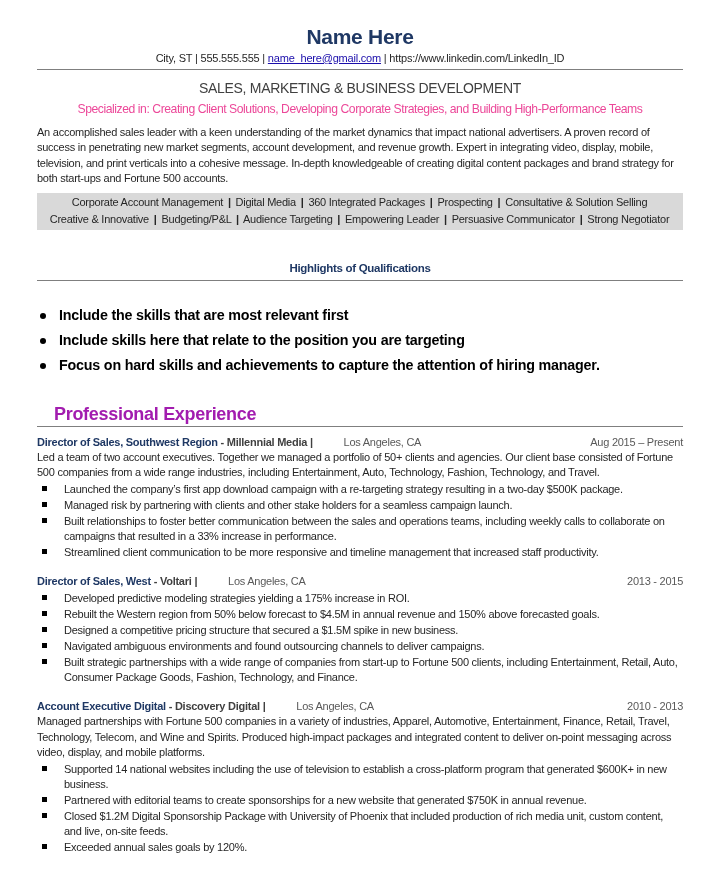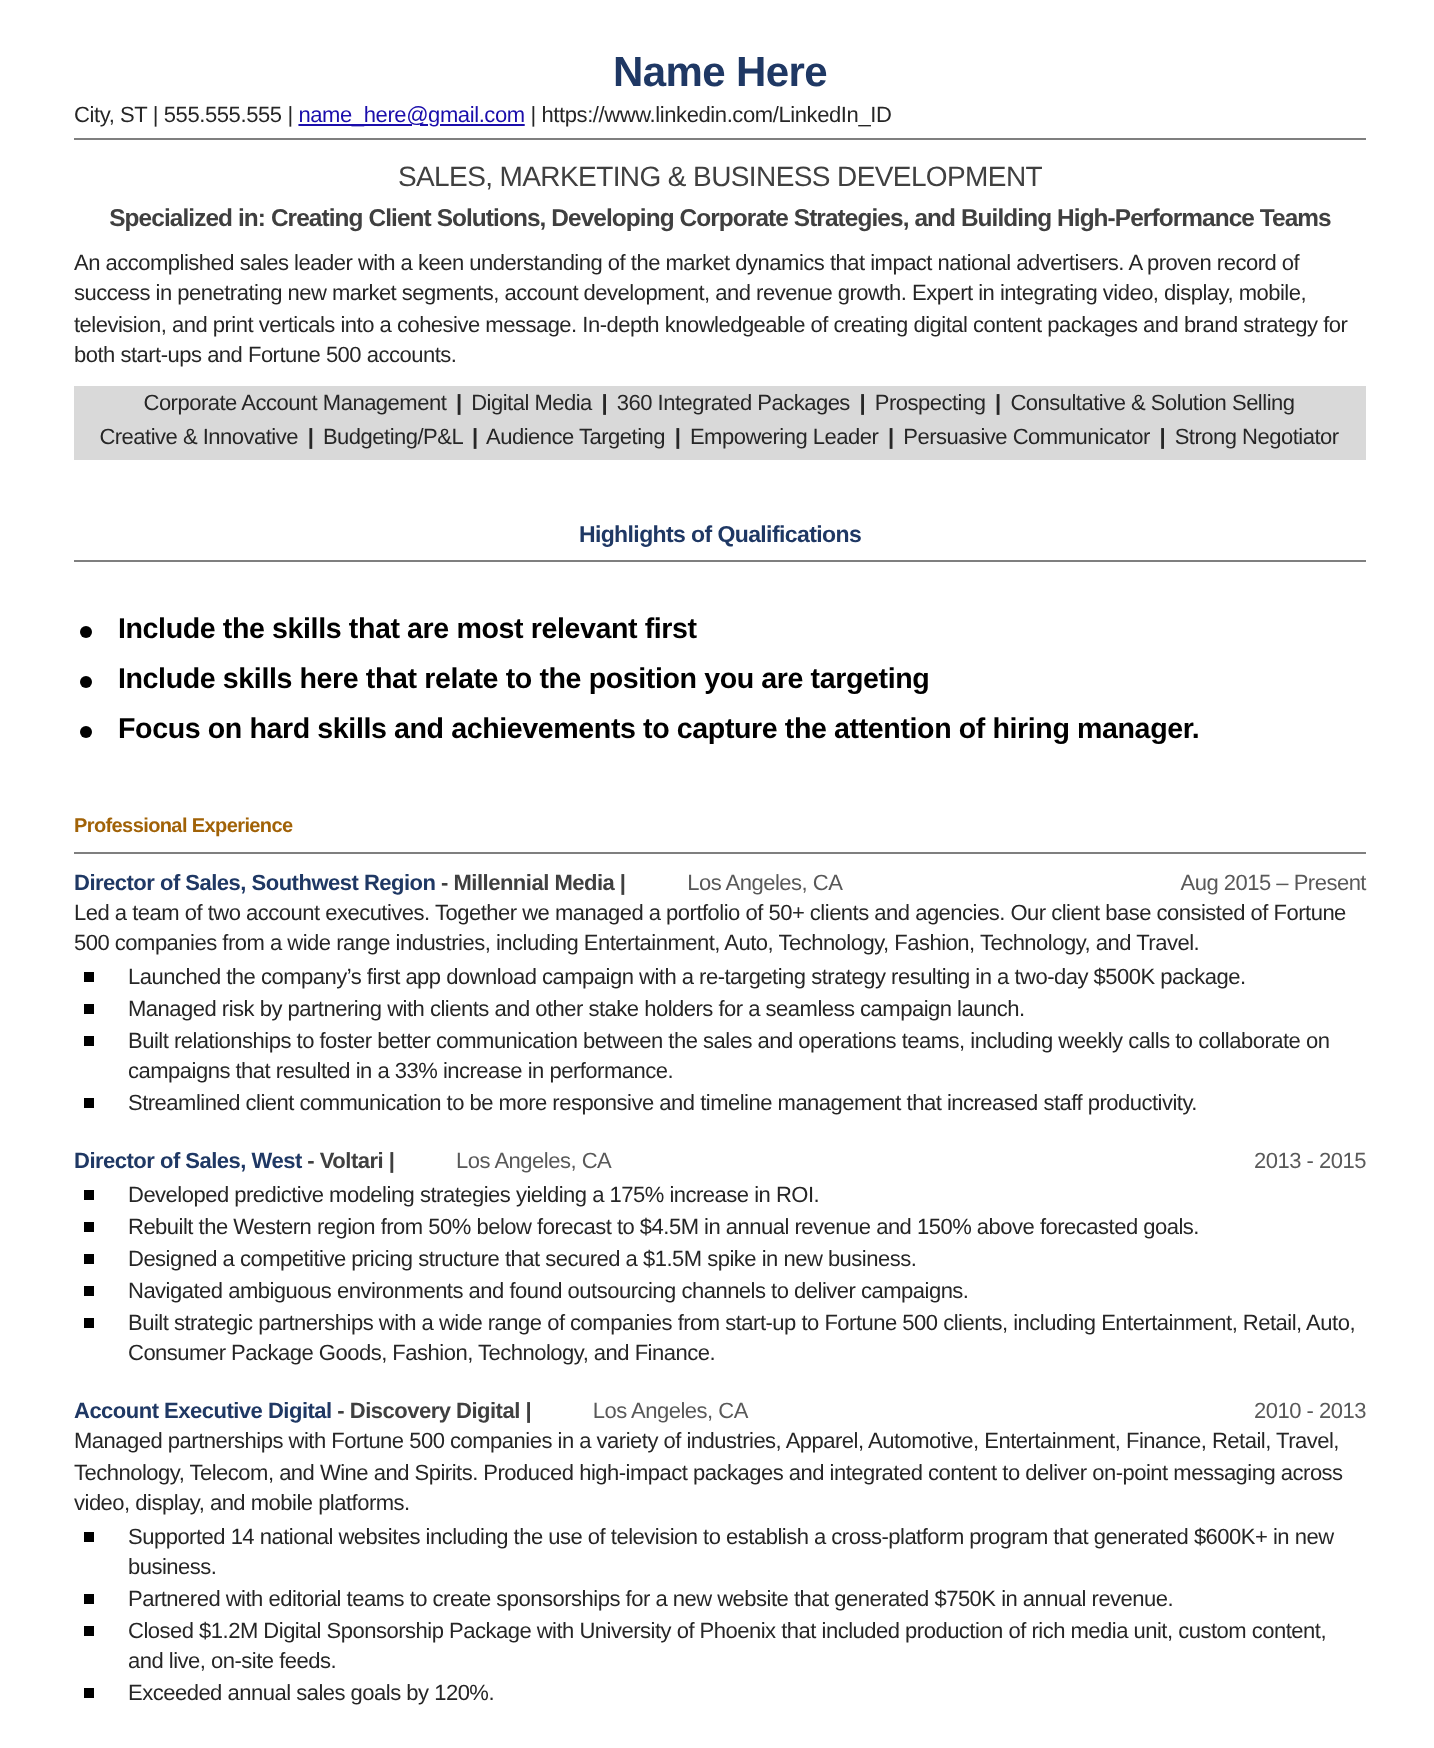--- a/index.html
+++ b/index.html
@@ -6,32 +6,32 @@
   body {
     width: 717px; height: 874px; overflow: hidden; position: relative;
     font-family: "Liberation Sans", sans-serif; color: #262626;
   }
   .page { position: absolute; left: 37px; top: 16px; width: 646px; }
   .name {
     text-align: center; color: #1f3864; font-size: 21px; font-weight: bold;
     margin-top: 8px; height: 26px; line-height: 26px; letter-spacing: -0.3px;
   }
   .contact {
-    text-align: left; font-size: 11px; color: #262626; line-height: 14px; margin-top: 1px;
+    text-align: center; font-size: 11px; color: #262626; line-height: 14px; margin-top: 1px;
     letter-spacing: -0.2px;
   }
   .contact a { color: #1a0dab; text-decoration: underline; }
   .rule { border: none; border-top: 1px solid #7f7f7f; margin: 0; height: 0; }
   .rule.top { margin-top: 4px; }
   .headline {
     text-align: center; font-size: 14px; color: #404040; margin-top: 9px; line-height: 18px;
     letter-spacing: -0.3px;
   }
   .specialized {
-    text-align: center; font-size: 12.2px; color: #404040; font-weight: bold; margin-top: 4px;
+    text-align: center; font-size: 12.2px; color: #ec4899; font-weight: normal; margin-top: 4px;
     line-height: 16px; letter-spacing: -0.45px; white-space: nowrap;
   }
   .summary {
     font-size: 11px; line-height: 15.4px; margin-top: 8px; color: #262626; letter-spacing: -0.25px;
   }
   .skills-band {
     background: #d9d9d9; margin-top: 6px; padding: 1px 1px 2px 0; text-align: center;
     font-size: 11px; line-height: 17px; color: #262626; letter-spacing: -0.25px; white-space: nowrap;
   }
   .skills-band .sep { font-weight: bold; padding: 0 2px; }
@@ -42,21 +42,21 @@
   .section-rule { border-top: 1px solid #7f7f7f; margin-top: 4px; }
   .highlights { list-style: none; margin: 22px 0 0 0; padding: 0; }
   .highlights li {
     position: relative; padding-left: 22px; font-size: 14.3px; font-weight: bold; color: #000000;
     line-height: 25px; letter-spacing: -0.2px;
   }
   .highlights li .bullet {
     position: absolute; left: 3px; top: 10px; width: 6px; height: 6px; border-radius: 50%; background: #000;
   }
   .section-title-left {
-    color: #a16207; font-weight: bold; font-size: 10px; margin-top: 28px; line-height: 16px; letter-spacing: -0.3px;
+    color: #a21caf; font-weight: bold; font-size: 18px; margin-top: 28px; line-height: 16px; letter-spacing: -0.3px; margin-left: 17px;
   }
   .job { margin-top: 8px; }
   .job + .job { margin-top: 15px; }
   .job-header {
     display: flex; justify-content: space-between; font-size: 11px; line-height: 15px; letter-spacing: -0.25px;
   }
   .job-title { color: #1f3864; font-weight: bold; }
   .job-company { color: #404040; font-weight: bold; }
   .job-pipe { font-weight: bold; color: #404040; }
   .job-loc { color: #595959; padding-left: 28px; }

